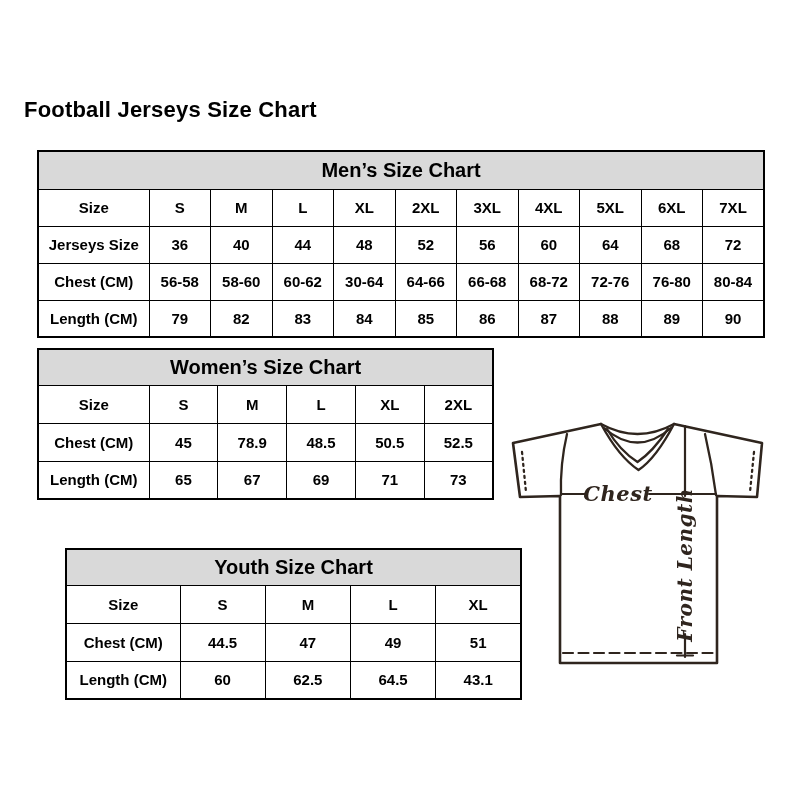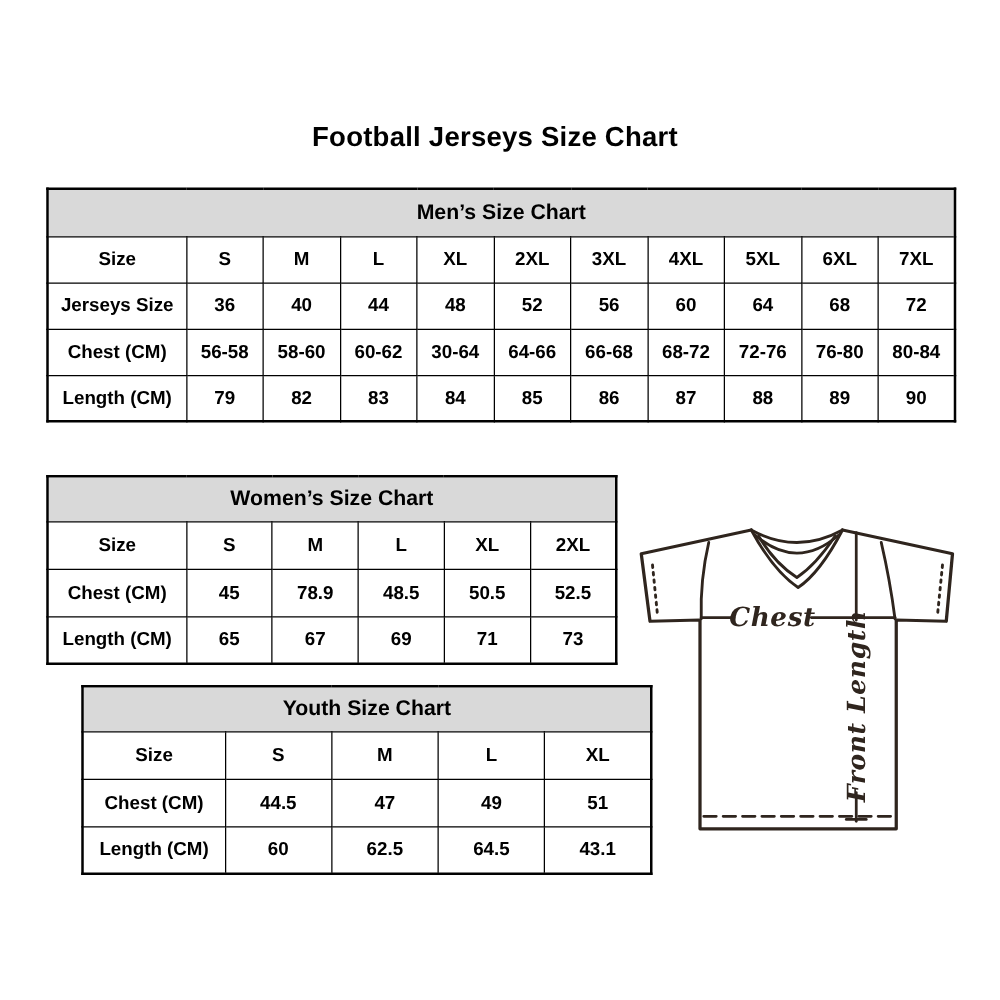--- a/index.html
+++ b/index.html
@@ -9,49 +9,49 @@
     background: #ffffff;
     font-family: "Liberation Sans", sans-serif;
     position: relative;
     overflow: hidden;
   }
   .page-title {
     position: absolute;
     left: 0; top: 97px;
     width: 792px;
     margin: 0;
-    text-align: center;
     font-size: 22px;
     font-weight: 700;
     color: #000;
     letter-spacing: 0.2px;
+    padding-left: 24px;
   }
   table.size-table {
     position: absolute;
     border-collapse: collapse;
     table-layout: fixed;
     border: 2.4px solid #000;
   }
   .size-table td {
     border: 1.6px solid #000;
     text-align: center;
     vertical-align: middle;
     font-weight: 700;
     font-size: 15px;
     color: #000;
     padding: 0;
     overflow: hidden;
     white-space: nowrap;
   }
   .size-table td.thead {
     background: #d9d9d9;
-    font-size: 17px;
+    font-size: 20px;
   }
   table.mens   { left: 37px; top: 150px; width: 726px; }
-  table.womens { left: 37px; top: 380px; width: 455px; }
+  table.womens { left: 37px; top: 348px; width: 455px; }
   table.youth  { left: 37px; top: 548px; width: 455px; margin-left: 28px; }
   .mens td   { height: 37px; }
   .womens td, .youth td { height: 38px; }
   .mens td.thead { height: 38px; }
   .womens td.thead, .youth td.thead { height: 36px; }
   .mens .c0   { width: 111px; }
   .mens .cn   { width: 61.5px; }
   .womens .c0 { width: 111px; }
   .womens .cn { width: 68.8px; }
   .youth .c0  { width: 114px; }

